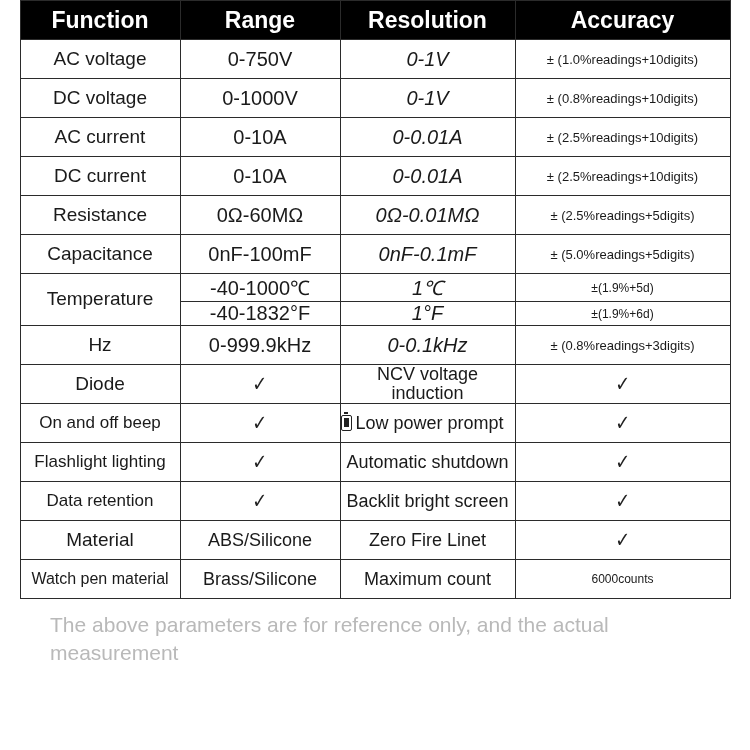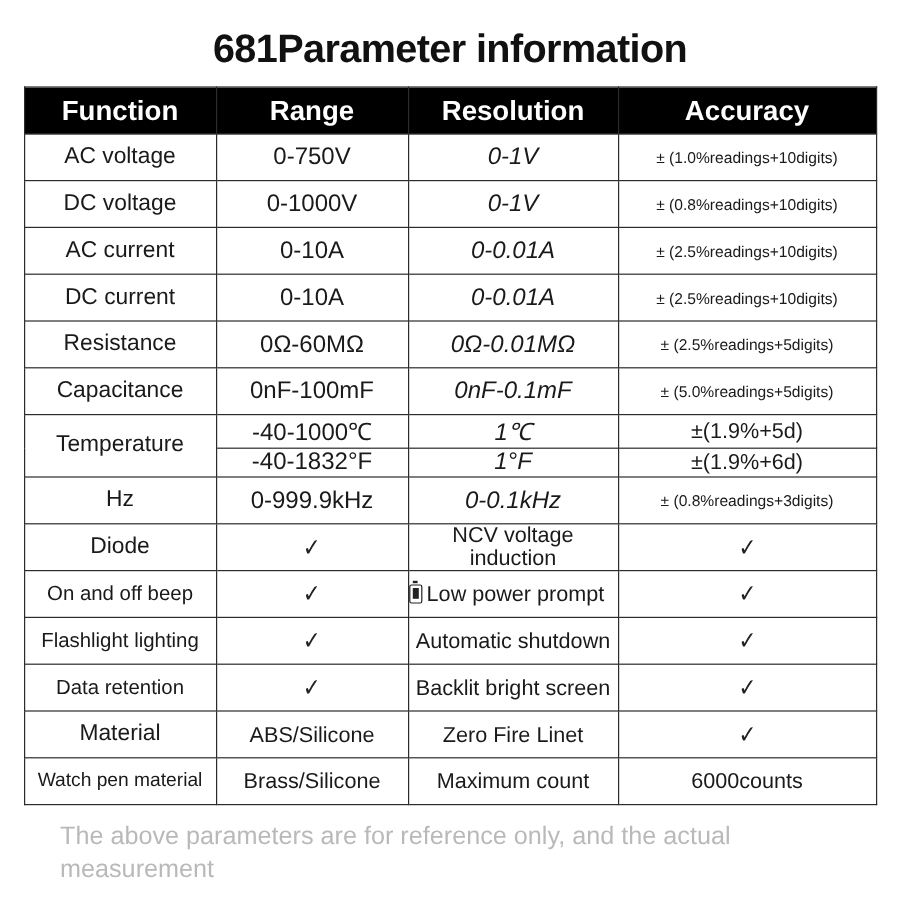--- a/index.html
+++ b/index.html
@@ -75,21 +75,21 @@
     font-style: italic;
   }
   td.rs-sm {
     font-size: 18px;
     line-height: 1.05;
   }
   td.ac {
     font-size: 13px;
   }
   td.ac-big {
-    font-size: 18px;
+    font-size: 12px;
   }
   td.check {
     font-size: 21px;
     color: #222;
   }
   .chk {
     display: inline-block;
     transform: scaleX(0.85);
   }
   .rs-two {
@@ -136,21 +136,20 @@
     color: #b9b9b9;
     font-size: 21px;
     line-height: 1.35;
   }
 </style>
 </head>
 <body>
 
 <div class="page">
 
-  <div class="title">681Parameter information</div>
 
   <table class="spec">
     <colgroup>
       <col class="col-fn">
         <col class="col-rg">
         <col class="col-rs">
         <col class="col-ac">
     </colgroup>
     <thead>
       <tr>

